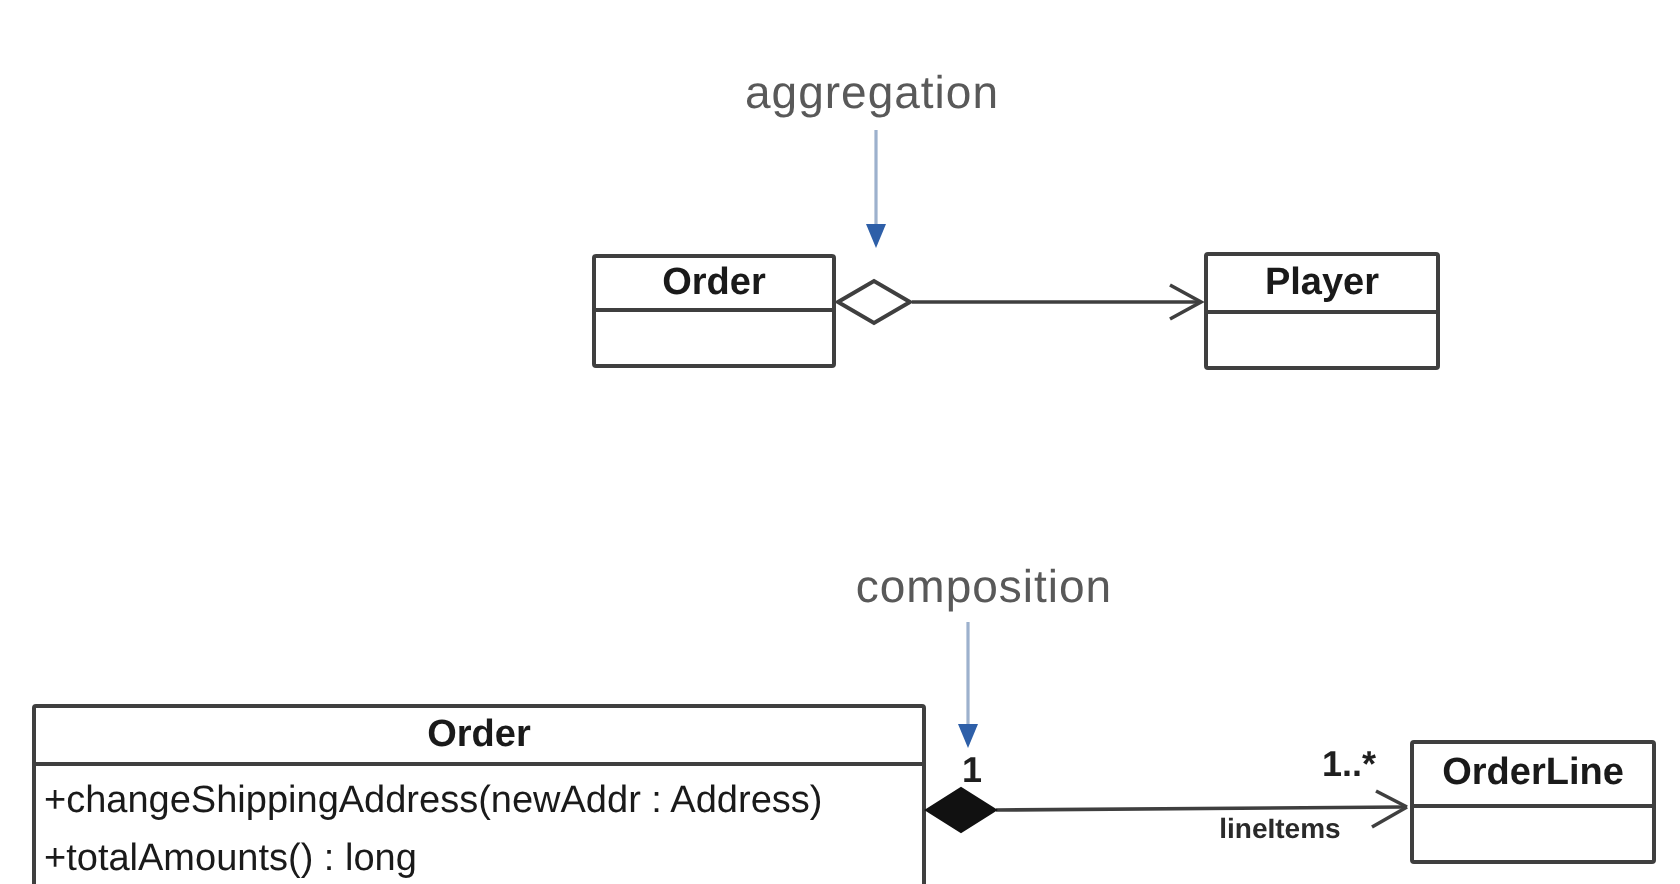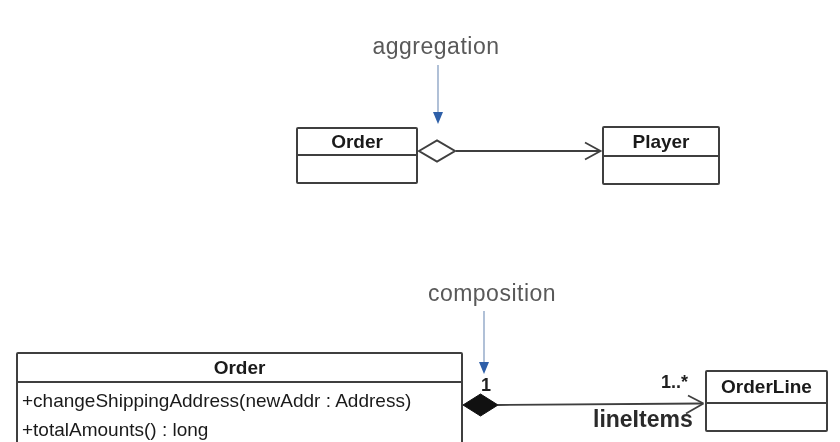--- a/index.html
+++ b/index.html
@@ -70,21 +70,21 @@
   .mult {
     position: absolute;
     font-size: 18px;
     font-weight: 600;
     color: #1f1f1f;
   }
   #mult-one  { left: 481px; top: 358px; width: 20px; text-align: left; }
   #mult-many { left: 646px; top: 355px; width: 42px; text-align: right; }
   .role-label {
     position: absolute;
-    font-size: 23px;
+    font-size: 14px;
     font-weight: 600;
     color: #2a2a2a;
   }
   #role-lineitems { left: 593px; top: 389px; width: 94px; text-align: center; }
 
   
   svg.connectors {
     position: absolute;
     left: 0; top: 0;
     width: 840px; height: 442px;

